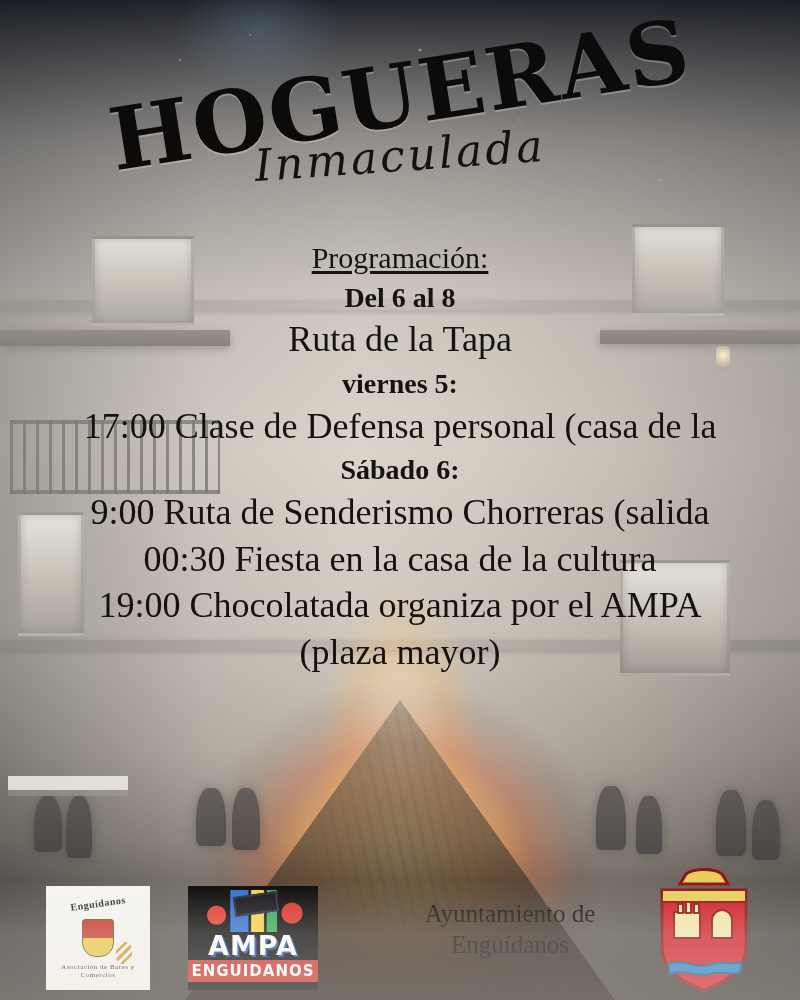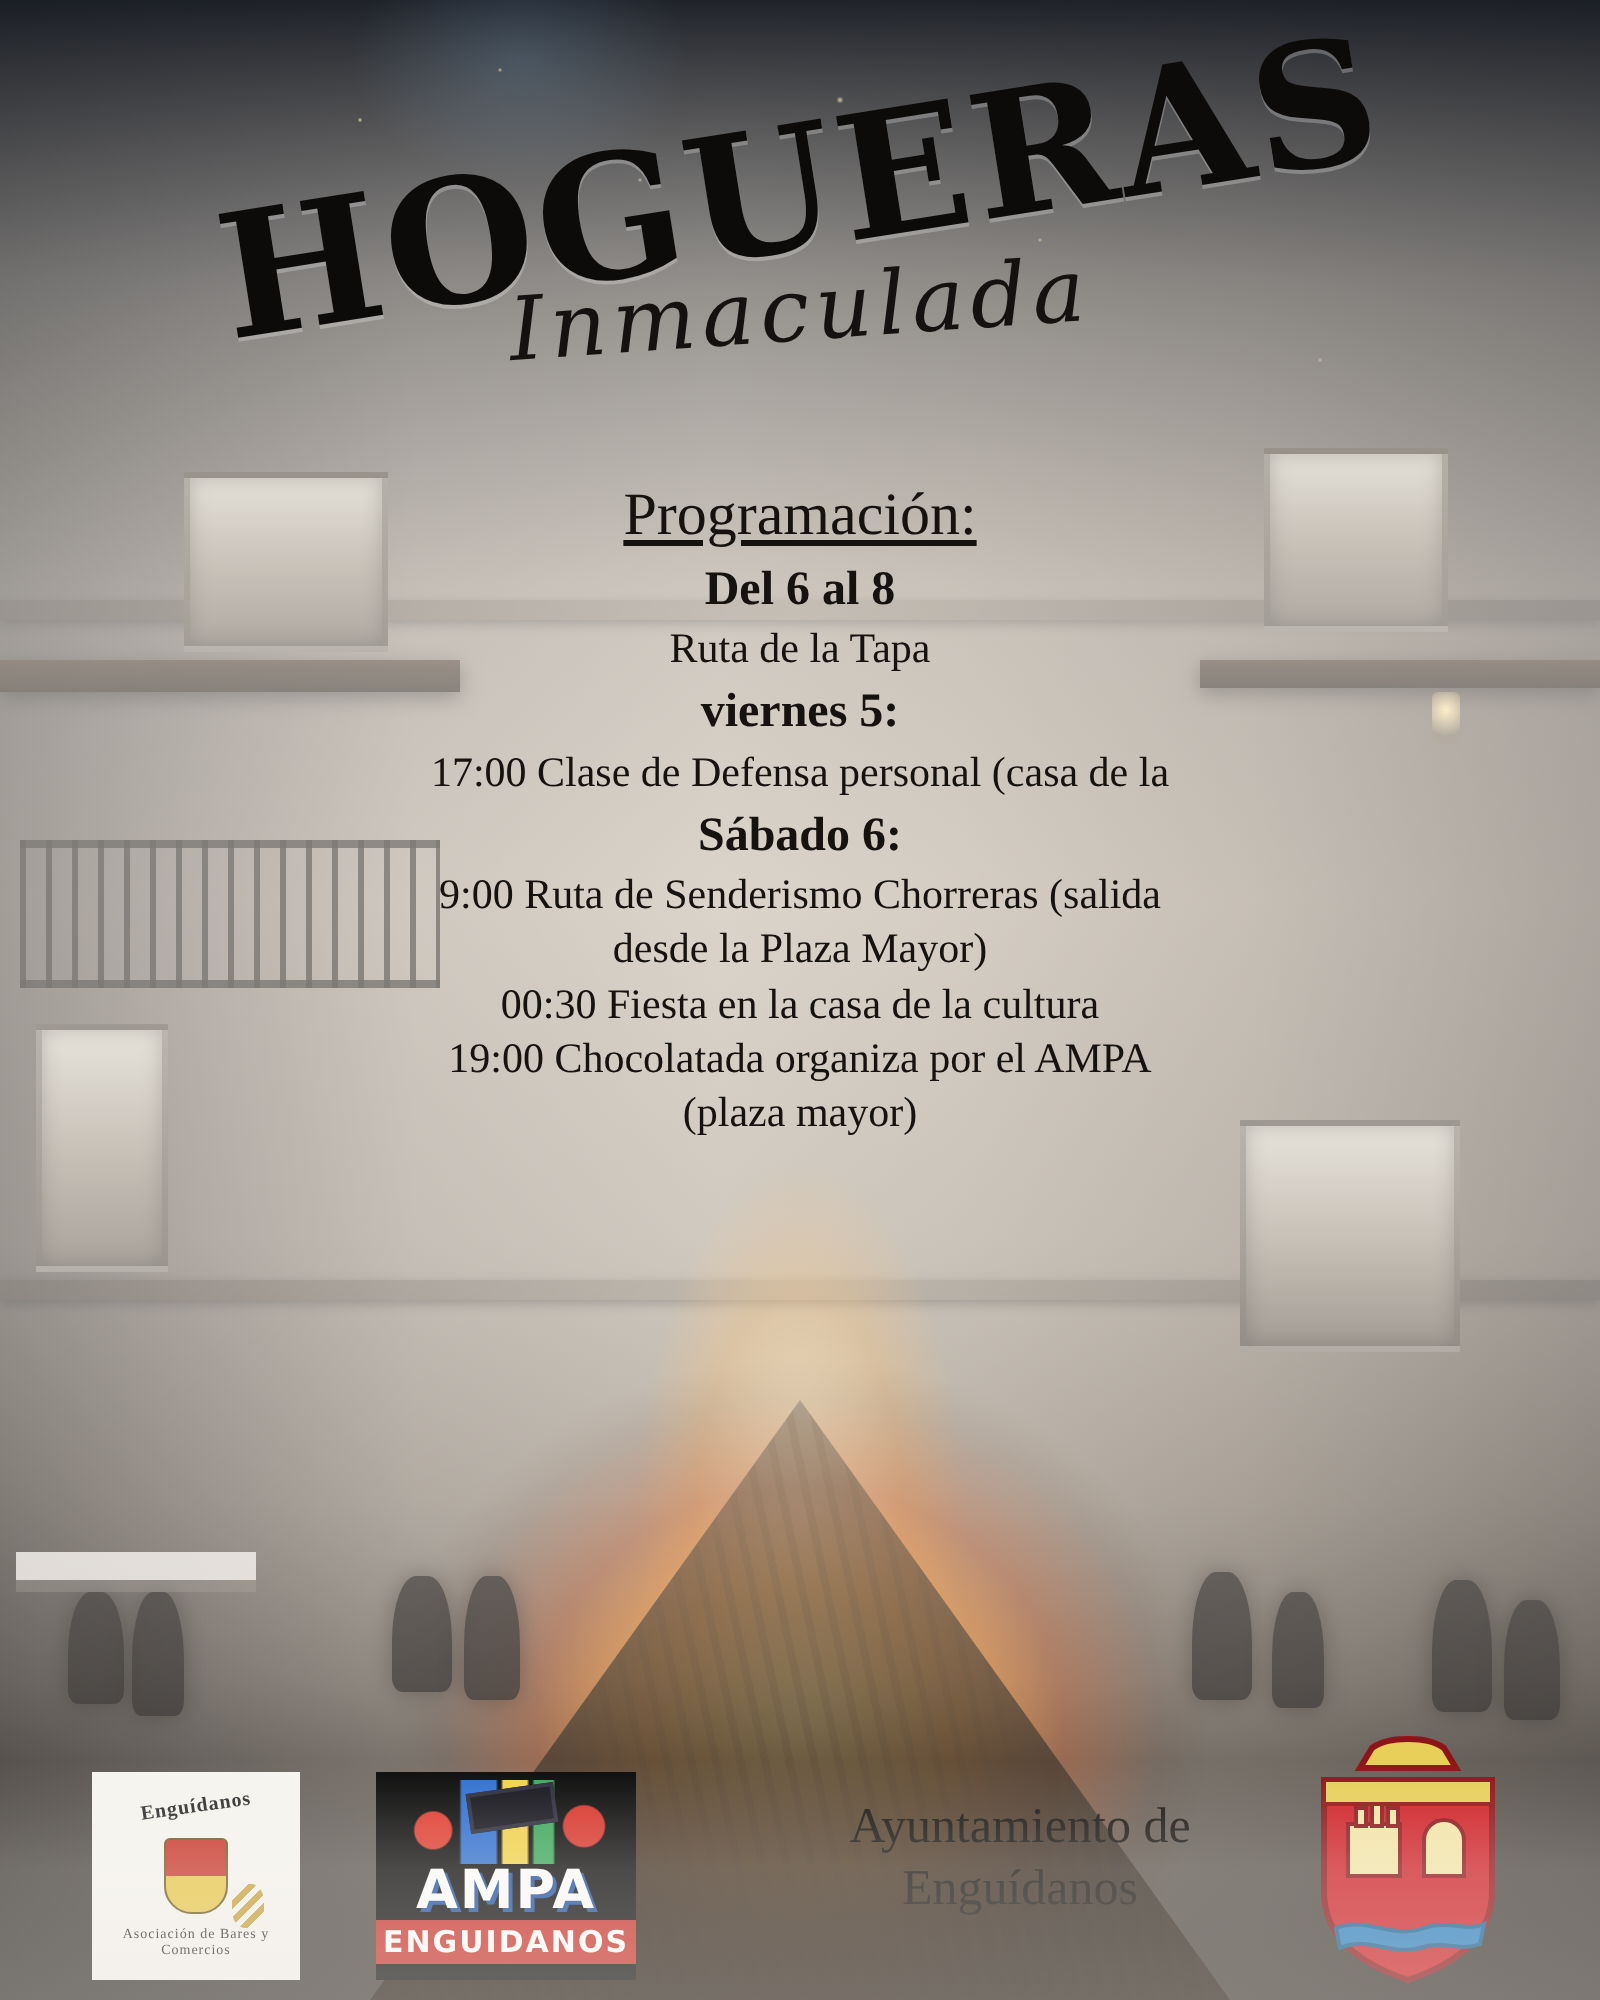--- a/index.html
+++ b/index.html
@@ -174,25 +174,25 @@
     color: #16120f;
   }
   .program .head {
     font-size: 30px;
     text-decoration: underline;
     text-underline-offset: 3px;
     margin-bottom: 2px;
   }
   .program .day {
     font-weight: 700;
-    font-size: 24px;
+    font-size: 28px;
     margin-top: 3px;
   }
   .program .ev {
-    font-size: 21px;
+    font-size: 36px;
   }
 
   
   .logos {
     position: absolute;
     left: 0; right: 0;
     bottom: 18px;
     height: 140px;
   }
   .logo-engui {
@@ -353,21 +353,20 @@
       <div class="head">Programación:</div>
 
       <div class="day">Del 6 al 8</div>
       <div class="ev">Ruta de la Tapa</div>
 
       <div class="day">viernes 5:</div>
       <div class="ev">17:00 Clase de Defensa personal (casa de la</div>
 
       <div class="day">Sábado 6:</div>
       <div class="ev">9:00 Ruta de Senderismo Chorreras (salida</div>
-      <div class="ev">desde la Plaza Mayor)</div>
       <div class="ev">00:30 Fiesta en la casa de la cultura</div>
 
       <div class="ev">19:00 Chocolatada organiza por el AMPA</div>
       <div class="ev">(plaza mayor)</div>
     </div>
 
     <div class="logos">
 
       <div class="logo-engui">
         <div class="engui-inner">

